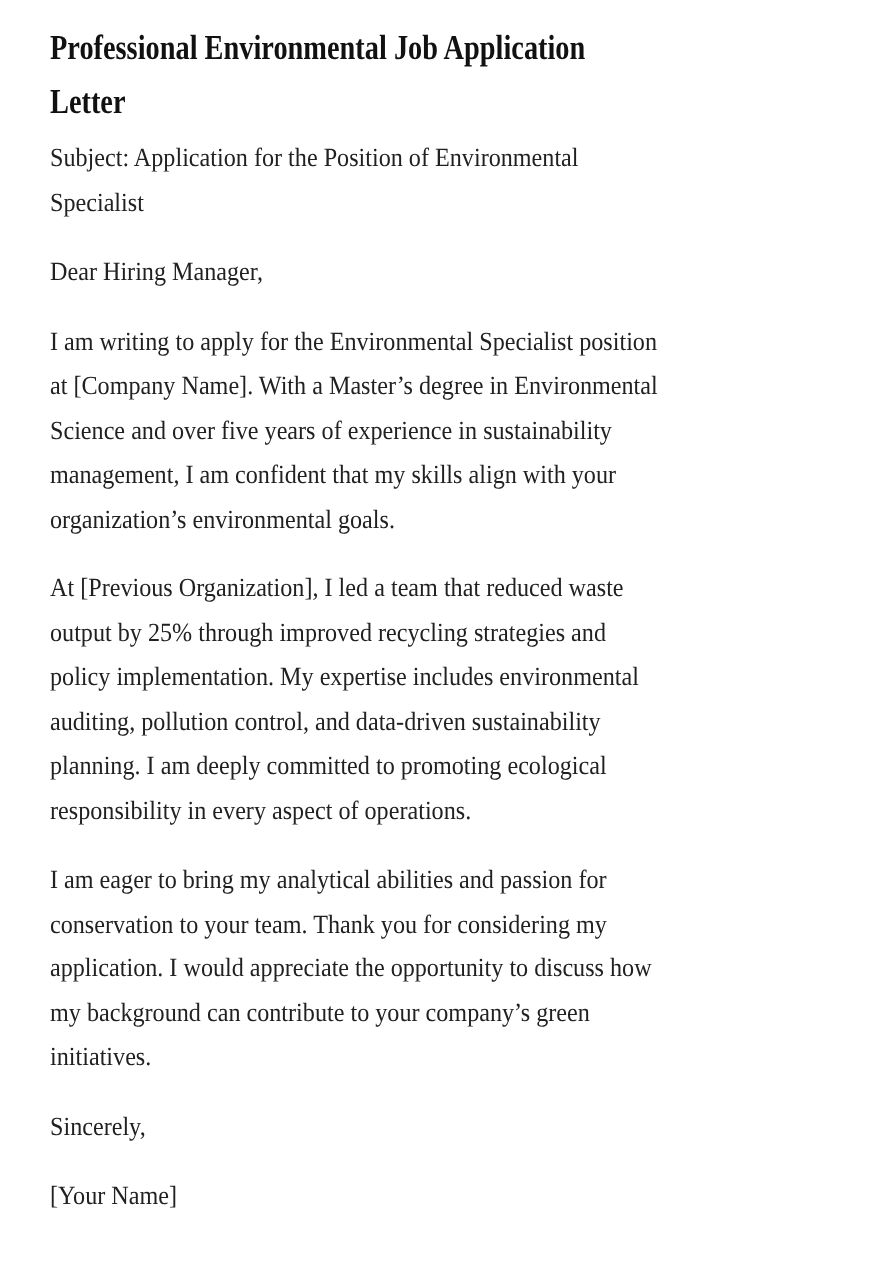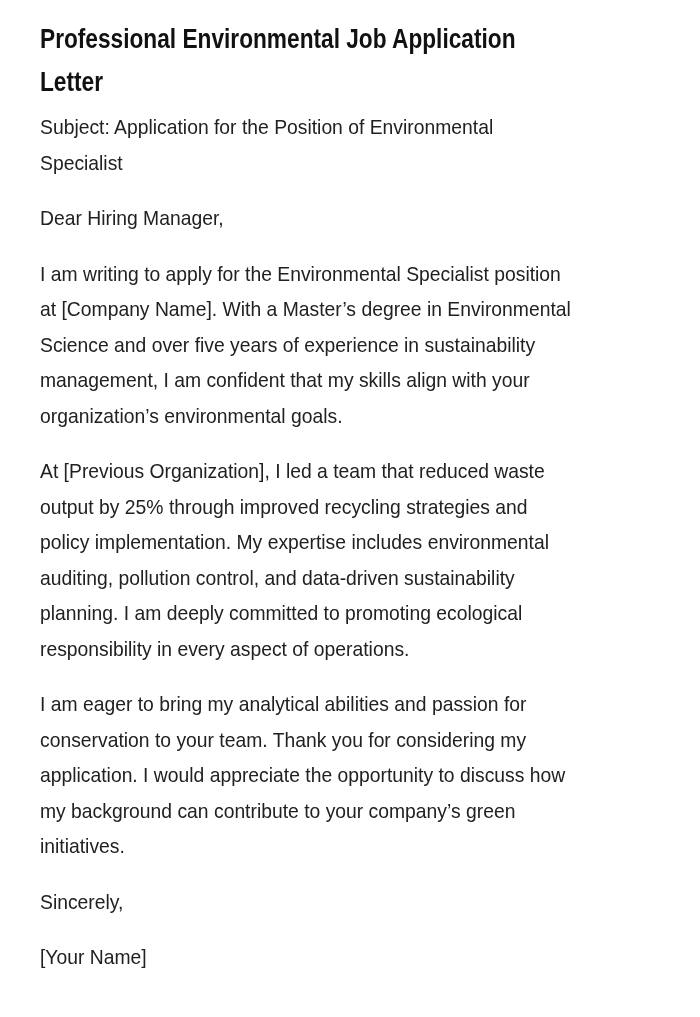--- a/index.html
+++ b/index.html
@@ -15,20 +15,21 @@
   body {
     width: 700px;
     height: 1017px;
     background: var(--background);
     overflow: hidden;
     font-family: "Liberation Sans", "DejaVu Sans", sans-serif;
   }
   .doc {
     padding: 17px 15px 0 40px;
     width: 600px;
+    font-family: Liberation Serif, serif;
   }
   .doc-title {
     margin: 0 0 6px 0;
     font-size: 28px;
     line-height: 43px;
     font-weight: 700;
     color: var(--title-text);
     white-space: pre-line;
     width: 700px;
     transform: scaleX(0.81);

